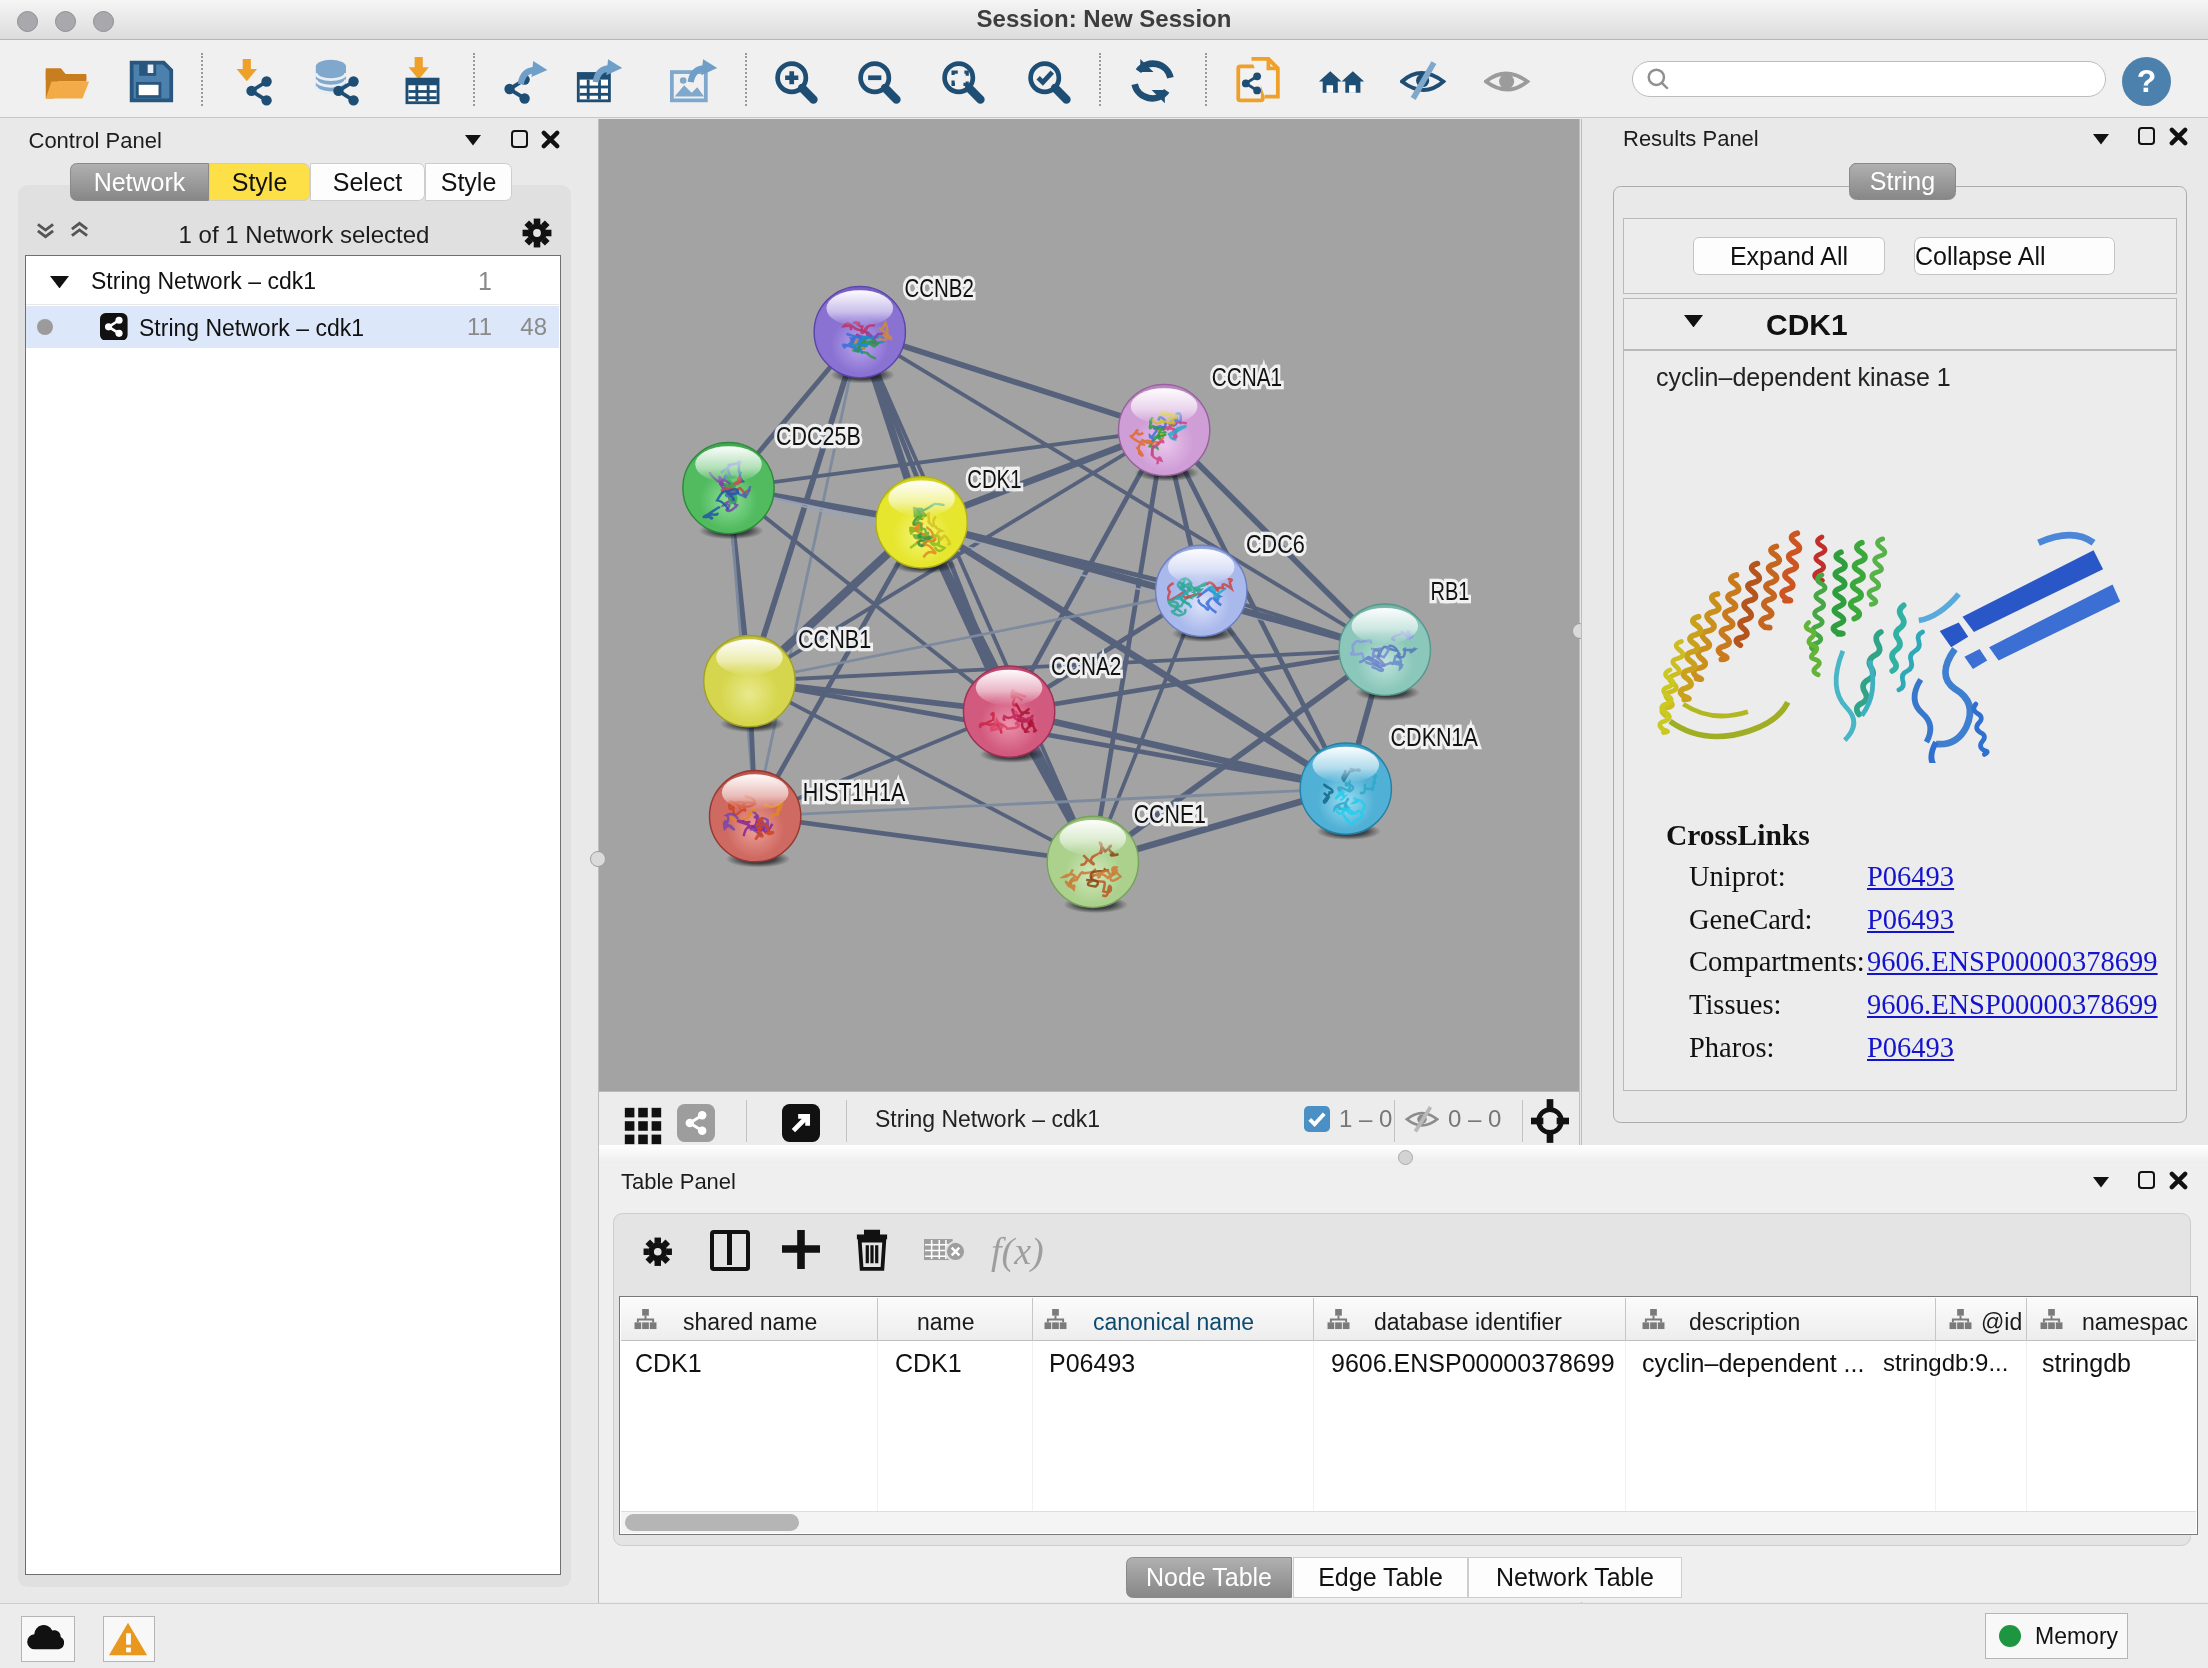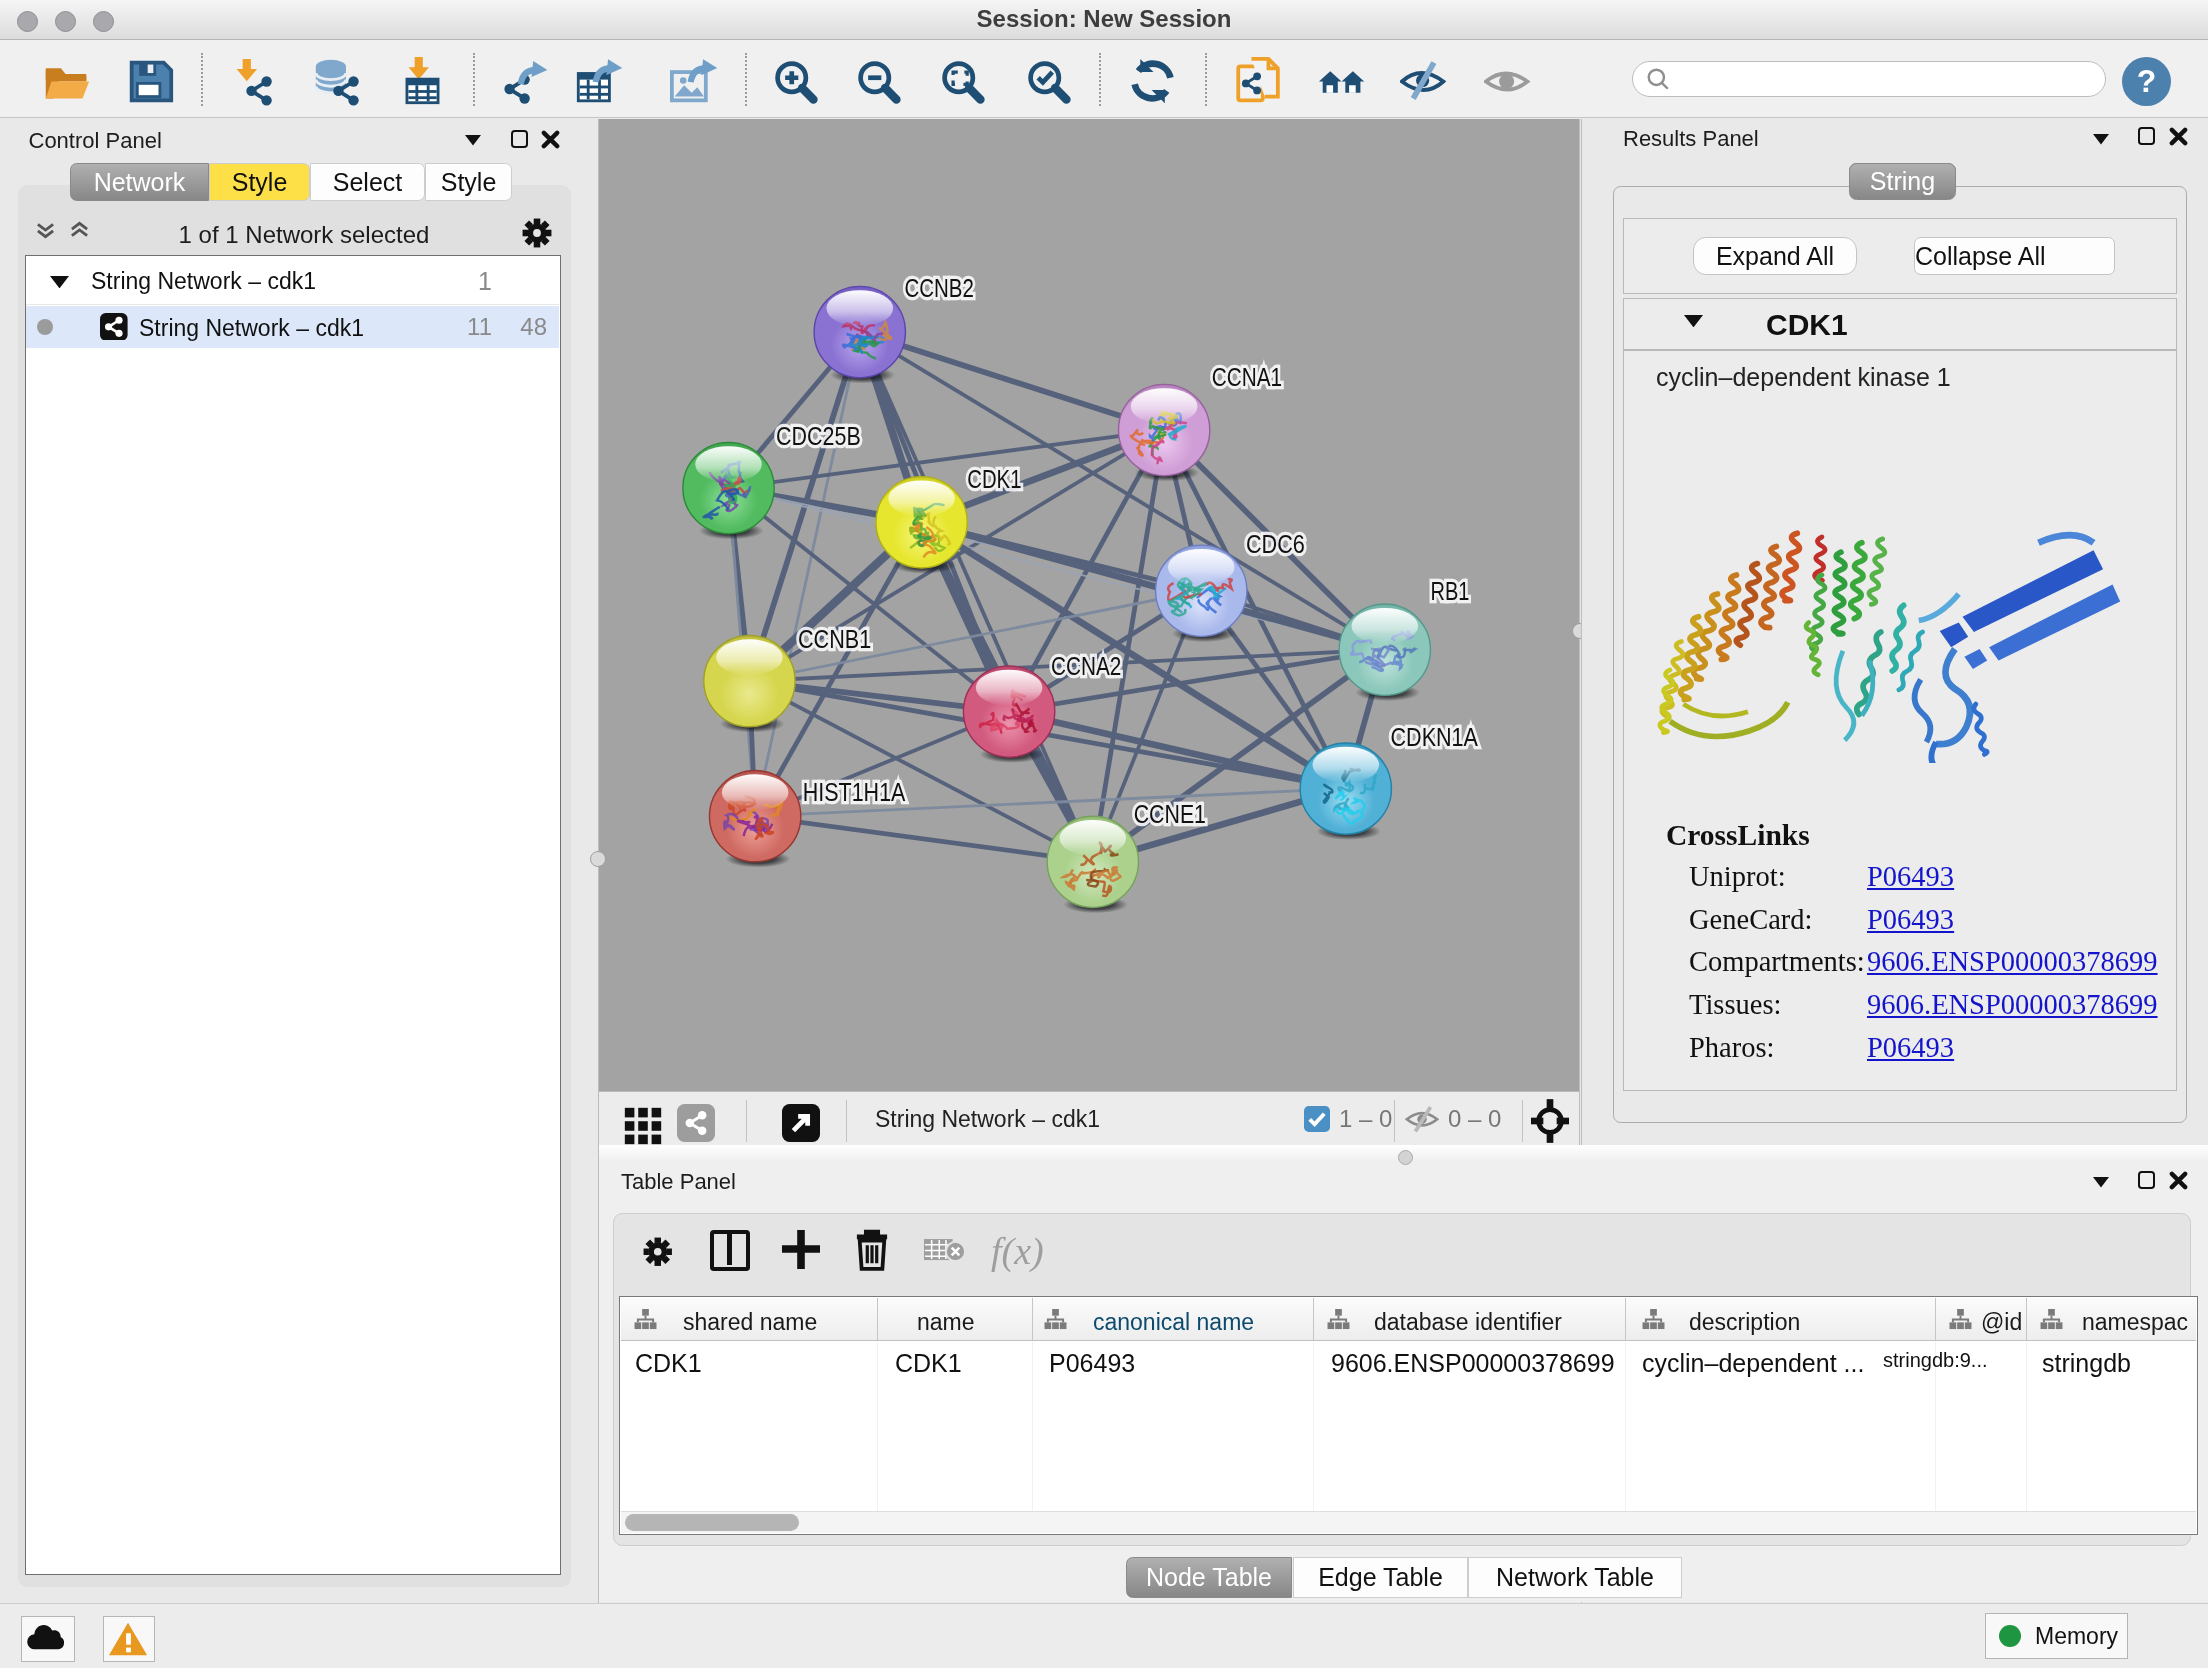--- a/index.html
+++ b/index.html
@@ -557,21 +557,21 @@
     <polygon points="0,0 17,0 8.5,11" fill="#111"></polygon>
   </svg>
 <div class="abs" style="left:2138px;top:127px;width:17px;height:18px;border:2.9px solid #111;border-radius:3.8px"></div>
 <svg class="abs" style="left:2169px;top:127px" width="19" height="19" viewBox="0 0 20 20">
     <path d="M3,3 L17,17 M17,3 L3,17" stroke="#111" stroke-width="4.6" stroke-linecap="round"></path>
   </svg>
 <div class="abs" style="left:1849px;top:163px;width:107px;height:37px;background:linear-gradient(#b0b0b0,#878787);border:1px solid #8a8a8a;border-radius:7.6px;color:#fff;font-size:25px;text-align:center;line-height:35px">String</div>
 <div class="abs" style="left:1613px;top:186px;width:574px;height:937px;background:#e9e9e9;border:1px solid #ababab;border-radius:7.6px"></div>
 <div class="abs" style="left:1849px;top:163px;width:107px;height:37px;background:linear-gradient(#b0b0b0,#878787);border:1px solid #8a8a8a;border-radius:7.6px;color:#fff;font-size:25px;text-align:center;line-height:35px">String</div>
 <div class="abs" style="left:1623px;top:218px;width:554px;height:76px;background:#ececec;border:1px solid #b9b9b9"></div>
-<div class="abs" style="left:1693px;top:237px;width:164px;height:38px;background:#fdfdfd;border:1px solid #c4c4c4;border-radius:13px;font-size:25px;text-align:center;line-height:36px;color:#111">Expand All</div>
+<div class="abs" style="left:1693px;top:237px;width:192px;height:38px;background:#fdfdfd;border:1px solid #c4c4c4;border-radius:6px;font-size:25px;text-align:center;line-height:36px;color:#111">Expand All</div>
 <div class="abs" style="left:1914px;top:237px;width:201px;height:38px;background:#fdfdfd;border:1px solid #c4c4c4;border-radius:6.7px;font-size:25px;text-align:left;line-height:36px;color:#111">Collapse All</div>
 <div class="abs" style="left:1623px;top:298px;width:554px;height:52px;background:#ececec;border:1px solid #b9b9b9"></div>
 <svg class="abs" style="left:1684px;top:315px" width="19" height="12.4" viewBox="0 0 20 13">
     <polygon points="0,0 20,0 10.0,13" fill="#111"></polygon>
   </svg>
 <div class="abs" style="left:1766px;top:308px;font-size:30px;font-weight:bold;color:#111">CDK1</div>
 <div class="abs" style="left:1623px;top:350px;width:554px;height:741px;background:#ececec;border:1px solid #b9b9b9"></div>
 <div class="abs" style="left:1656px;top:363px;font-size:25px;color:#222">cyclin–dependent kinase 1</div>
 <div class="abs" style="left:1645px;top:518px;width:485px;height:245px">
     <svg width="485" height="245" viewBox="0 0 510 258" style="position:absolute;left:0;top:0">
@@ -721,21 +721,21 @@
     <rect x="8.5" y="14" width="7" height="7" fill="#7b7b7b"></rect>
     <rect x="16.5" y="14" width="7" height="7" fill="#7b7b7b"></rect>
     <path d="M12,7 v4 M4,14 v-3 h16 v3" fill="none" stroke="#7b7b7b" stroke-width="2"></path>
   </svg>
 <div class="abs" style="left:2082px;top:1309px;font-size:23px;color:#1a1a1a">namespac</div>
 <div class="abs" style="left:635px;top:1349px;font-size:25px;color:#111">CDK1</div>
 <div class="abs" style="left:895px;top:1349px;font-size:25px;color:#111">CDK1</div>
 <div class="abs" style="left:1049px;top:1349px;font-size:25px;color:#111">P06493</div>
 <div class="abs" style="left:1331px;top:1349px;font-size:25px;color:#111">9606.ENSP00000378699</div>
 <div class="abs" style="left:1642px;top:1349px;font-size:25px;color:#111">cyclin–dependent ...</div>
-<div class="abs" style="left:1883px;top:1349px;font-size:20px;color:#111">stringdb:9...</div>
+<div class="abs" style="left:1883px;top:1349px;font-size:24px;color:#111">stringdb:9...</div>
 <div class="abs" style="left:2042px;top:1349px;font-size:25px;color:#111">stringdb</div>
 <div class="abs" style="left:621px;top:1511px;width:1575px;height:22px;background:#f4f4f4;border-top:1px solid #ddd"></div>
 <div class="abs" style="left:625px;top:1514px;width:174px;height:17px;background:#b5b5b5;border-radius:8.6px"></div>
 <div class="abs" style="left:1126px;top:1557px;width:166px;height:41px;background:linear-gradient(#b0b0b0,#878787);color:#fff;border:1px solid #8a8a8a;border-radius:6.7px 0 0 6.7px;font-size:25px;text-align:center;line-height:39px">Node Table</div>
 <div class="abs" style="left:1293px;top:1557px;width:175px;height:41px;background:#fdfdfd;color:#111;border:1px solid #cdcdcd;font-size:25px;text-align:center;line-height:39px">Edge Table</div>
 <div class="abs" style="left:1468px;top:1557px;width:214px;height:41px;background:#fdfdfd;color:#111;border:1px solid #cdcdcd;font-size:25px;text-align:center;line-height:39px">Network Table</div>
 <div class="abs" style="left:0;top:1603px;width:2208px;height:66px;background:#ececec;border-top:1px solid #cdcdcd"></div>
 <div class="abs" style="left:21px;top:1616px;width:54px;height:46px;background:#f8f8f8;border:1.9px solid #b5b5b5"><svg width="50" height="42" viewBox="0 0 53 44">
       <path d="M14,34 a8,8 0 0 1 -1,-16 a10,10 0 0 1 19,-4 a7,7 0 0 1 9,7 a7,7 0 0 1 -2,13 z" fill="#111"></path>
     </svg></div>

